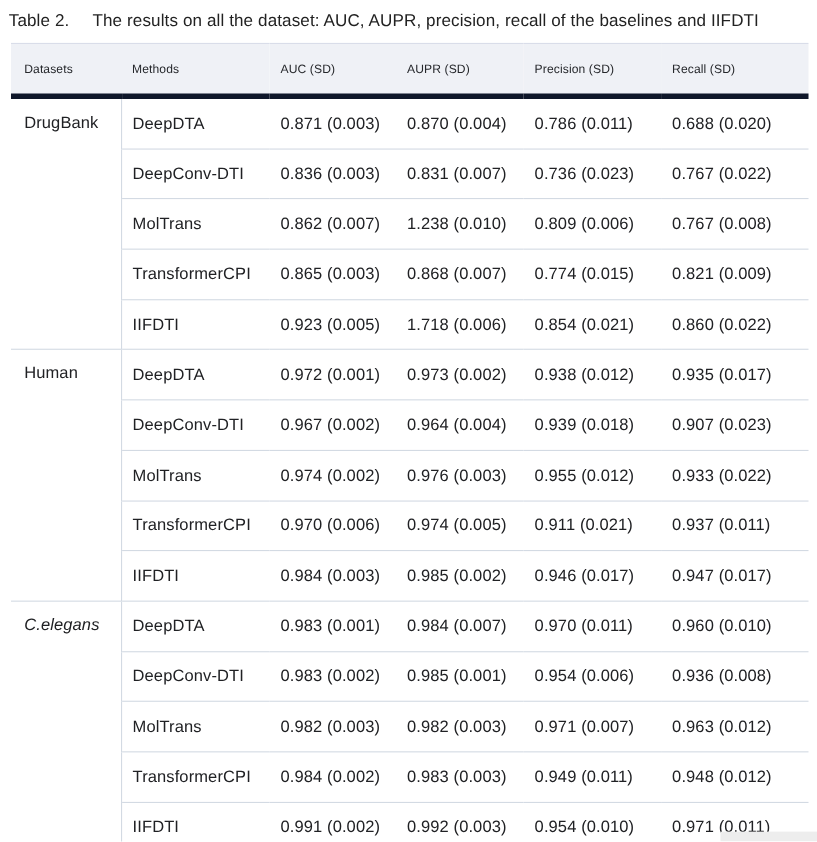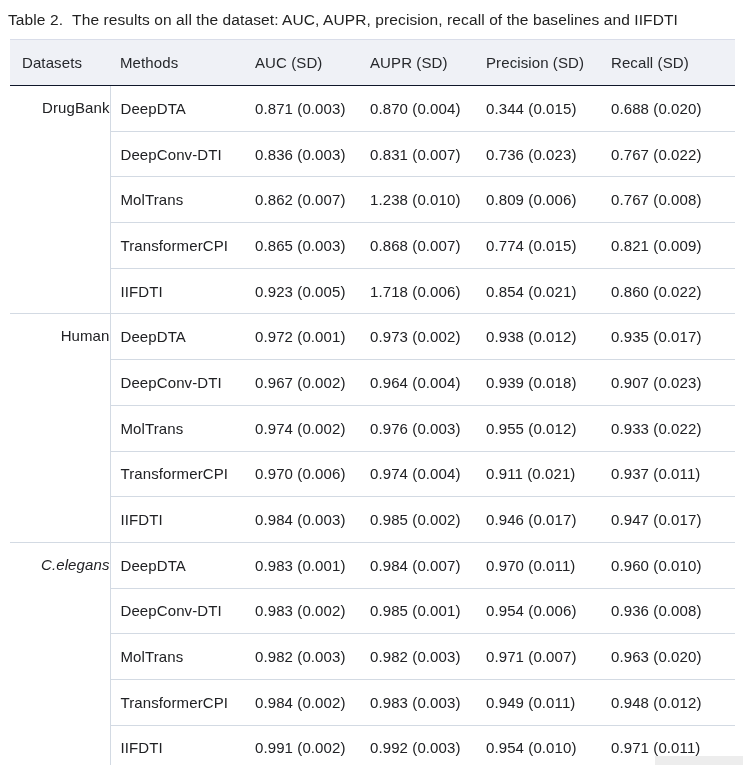--- a/index.html
+++ b/index.html
@@ -15,52 +15,51 @@
     color: #202124;
     overflow: hidden;
   }
   .caption {
     margin: 8px 0 0 8px;
     font-size: 15.5px;
     line-height: 23px;
     color: #222222;
     letter-spacing: 0.1px;
   }
-  .cap-label { margin-right: 9px; }
+  .cap-label { margin-right: 21px; }
   table {
     border-collapse: collapse;
     table-layout: fixed;
     width: 725px;
     margin: 8px 0 0 10px;
     border-bottom: 1px solid #d3dae3;
   }
   th {
     background: #eff1f6;
     font-weight: 400;
     text-align: left;
-    font-size: 15px;
+    font-size: 11px;
     height: 45px;
     padding: 0 0 0 10px;
     border-top: 1px solid #d9dde9;
-    border-bottom: 1px solid #0f172a;
+    border-bottom: 5px solid #0f172a;
     color: #26282c;
     letter-spacing: 0.1px;
   }
   td {
     font-size: 15px;
     height: 44.7px;
     padding: 0 0 0 10px;
     color: #202124;
     letter-spacing: 0.1px;
   }
   th.col-dataset, td.col-dataset { padding-left: 12px; }
   td.col-dataset {
     vertical-align: top;
     padding-top: 13px;
-    text-align: right;
   }
   tbody td { border-top: 1px solid #d3dae3; }
   td.col-method { border-left: 1px solid #d3dae3; margin-left: 38px; }
   .italic { font-style: italic; }
   .artifact {
     position: absolute;
     right: 0;
     bottom: 0;
     width: 88px;
     height: 9px;
@@ -92,21 +91,21 @@
       <th class="col-precision">Precision (SD)</th>
       <th class="col-recall">Recall (SD)</th>
     </tr>
   </thead>
   <tbody>
       <tr>
         <td class="col-dataset" rowspan="5">DrugBank</td>
         <td class="col-method">DeepDTA</td>
         <td class="col-auc">0.871 (0.003)</td>
         <td class="col-aupr">0.870 (0.004)</td>
-        <td class="col-precision">0.344 (0.015)</td>
+        <td class="col-precision">0.786 (0.011)</td>
         <td class="col-recall">0.688 (0.020)</td>
       </tr>
       <tr>
         <td class="col-method">DeepConv-DTI</td>
         <td class="col-auc">0.836 (0.003)</td>
         <td class="col-aupr">0.831 (0.007)</td>
         <td class="col-precision">0.736 (0.023)</td>
         <td class="col-recall">0.767 (0.022)</td>
       </tr>
       <tr>
@@ -148,21 +147,21 @@
       <tr>
         <td class="col-method">MolTrans</td>
         <td class="col-auc">0.974 (0.002)</td>
         <td class="col-aupr">0.976 (0.003)</td>
         <td class="col-precision">0.955 (0.012)</td>
         <td class="col-recall">0.933 (0.022)</td>
       </tr>
       <tr>
         <td class="col-method">TransformerCPI</td>
         <td class="col-auc">0.970 (0.006)</td>
-        <td class="col-aupr">0.974 (0.004)</td>
+        <td class="col-aupr">0.974 (0.005)</td>
         <td class="col-precision">0.911 (0.021)</td>
         <td class="col-recall">0.937 (0.011)</td>
       </tr>
       <tr>
         <td class="col-method">IIFDTI</td>
         <td class="col-auc">0.984 (0.003)</td>
         <td class="col-aupr">0.985 (0.002)</td>
         <td class="col-precision">0.946 (0.017)</td>
         <td class="col-recall">0.947 (0.017)</td>
       </tr>
@@ -179,21 +178,21 @@
         <td class="col-auc">0.983 (0.002)</td>
         <td class="col-aupr">0.985 (0.001)</td>
         <td class="col-precision">0.954 (0.006)</td>
         <td class="col-recall">0.936 (0.008)</td>
       </tr>
       <tr>
         <td class="col-method">MolTrans</td>
         <td class="col-auc">0.982 (0.003)</td>
         <td class="col-aupr">0.982 (0.003)</td>
         <td class="col-precision">0.971 (0.007)</td>
-        <td class="col-recall">0.963 (0.020)</td>
+        <td class="col-recall">0.963 (0.012)</td>
       </tr>
       <tr>
         <td class="col-method">TransformerCPI</td>
         <td class="col-auc">0.984 (0.002)</td>
         <td class="col-aupr">0.983 (0.003)</td>
         <td class="col-precision">0.949 (0.011)</td>
         <td class="col-recall">0.948 (0.012)</td>
       </tr>
       <tr>
         <td class="col-method">IIFDTI</td>

